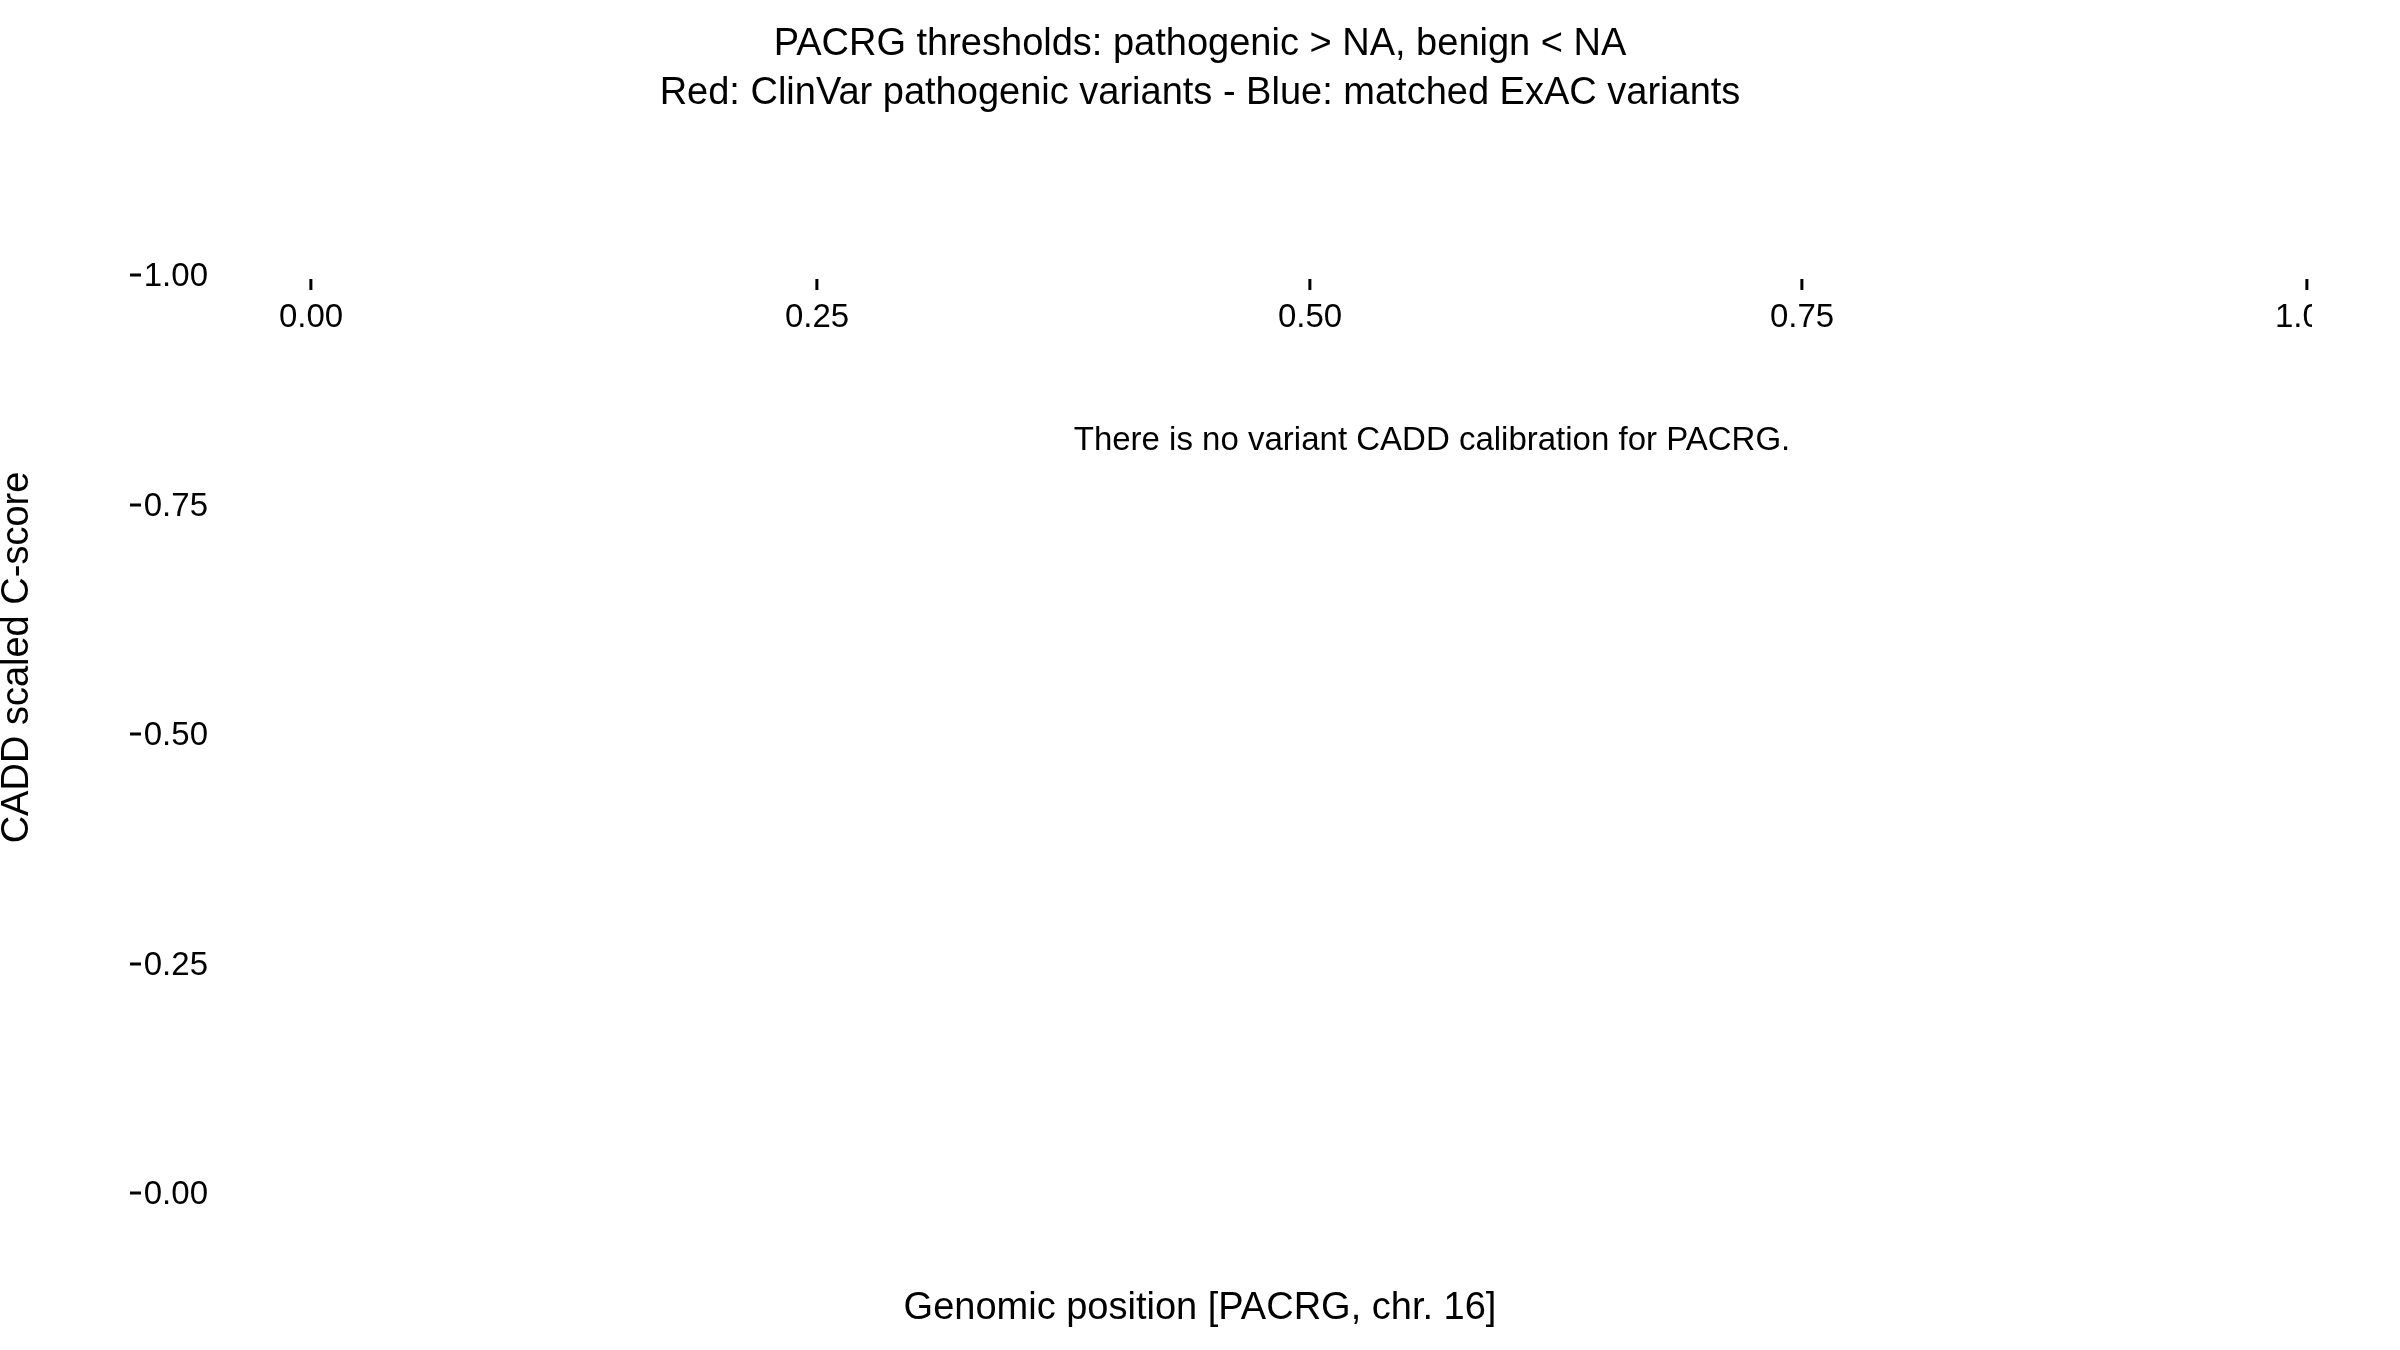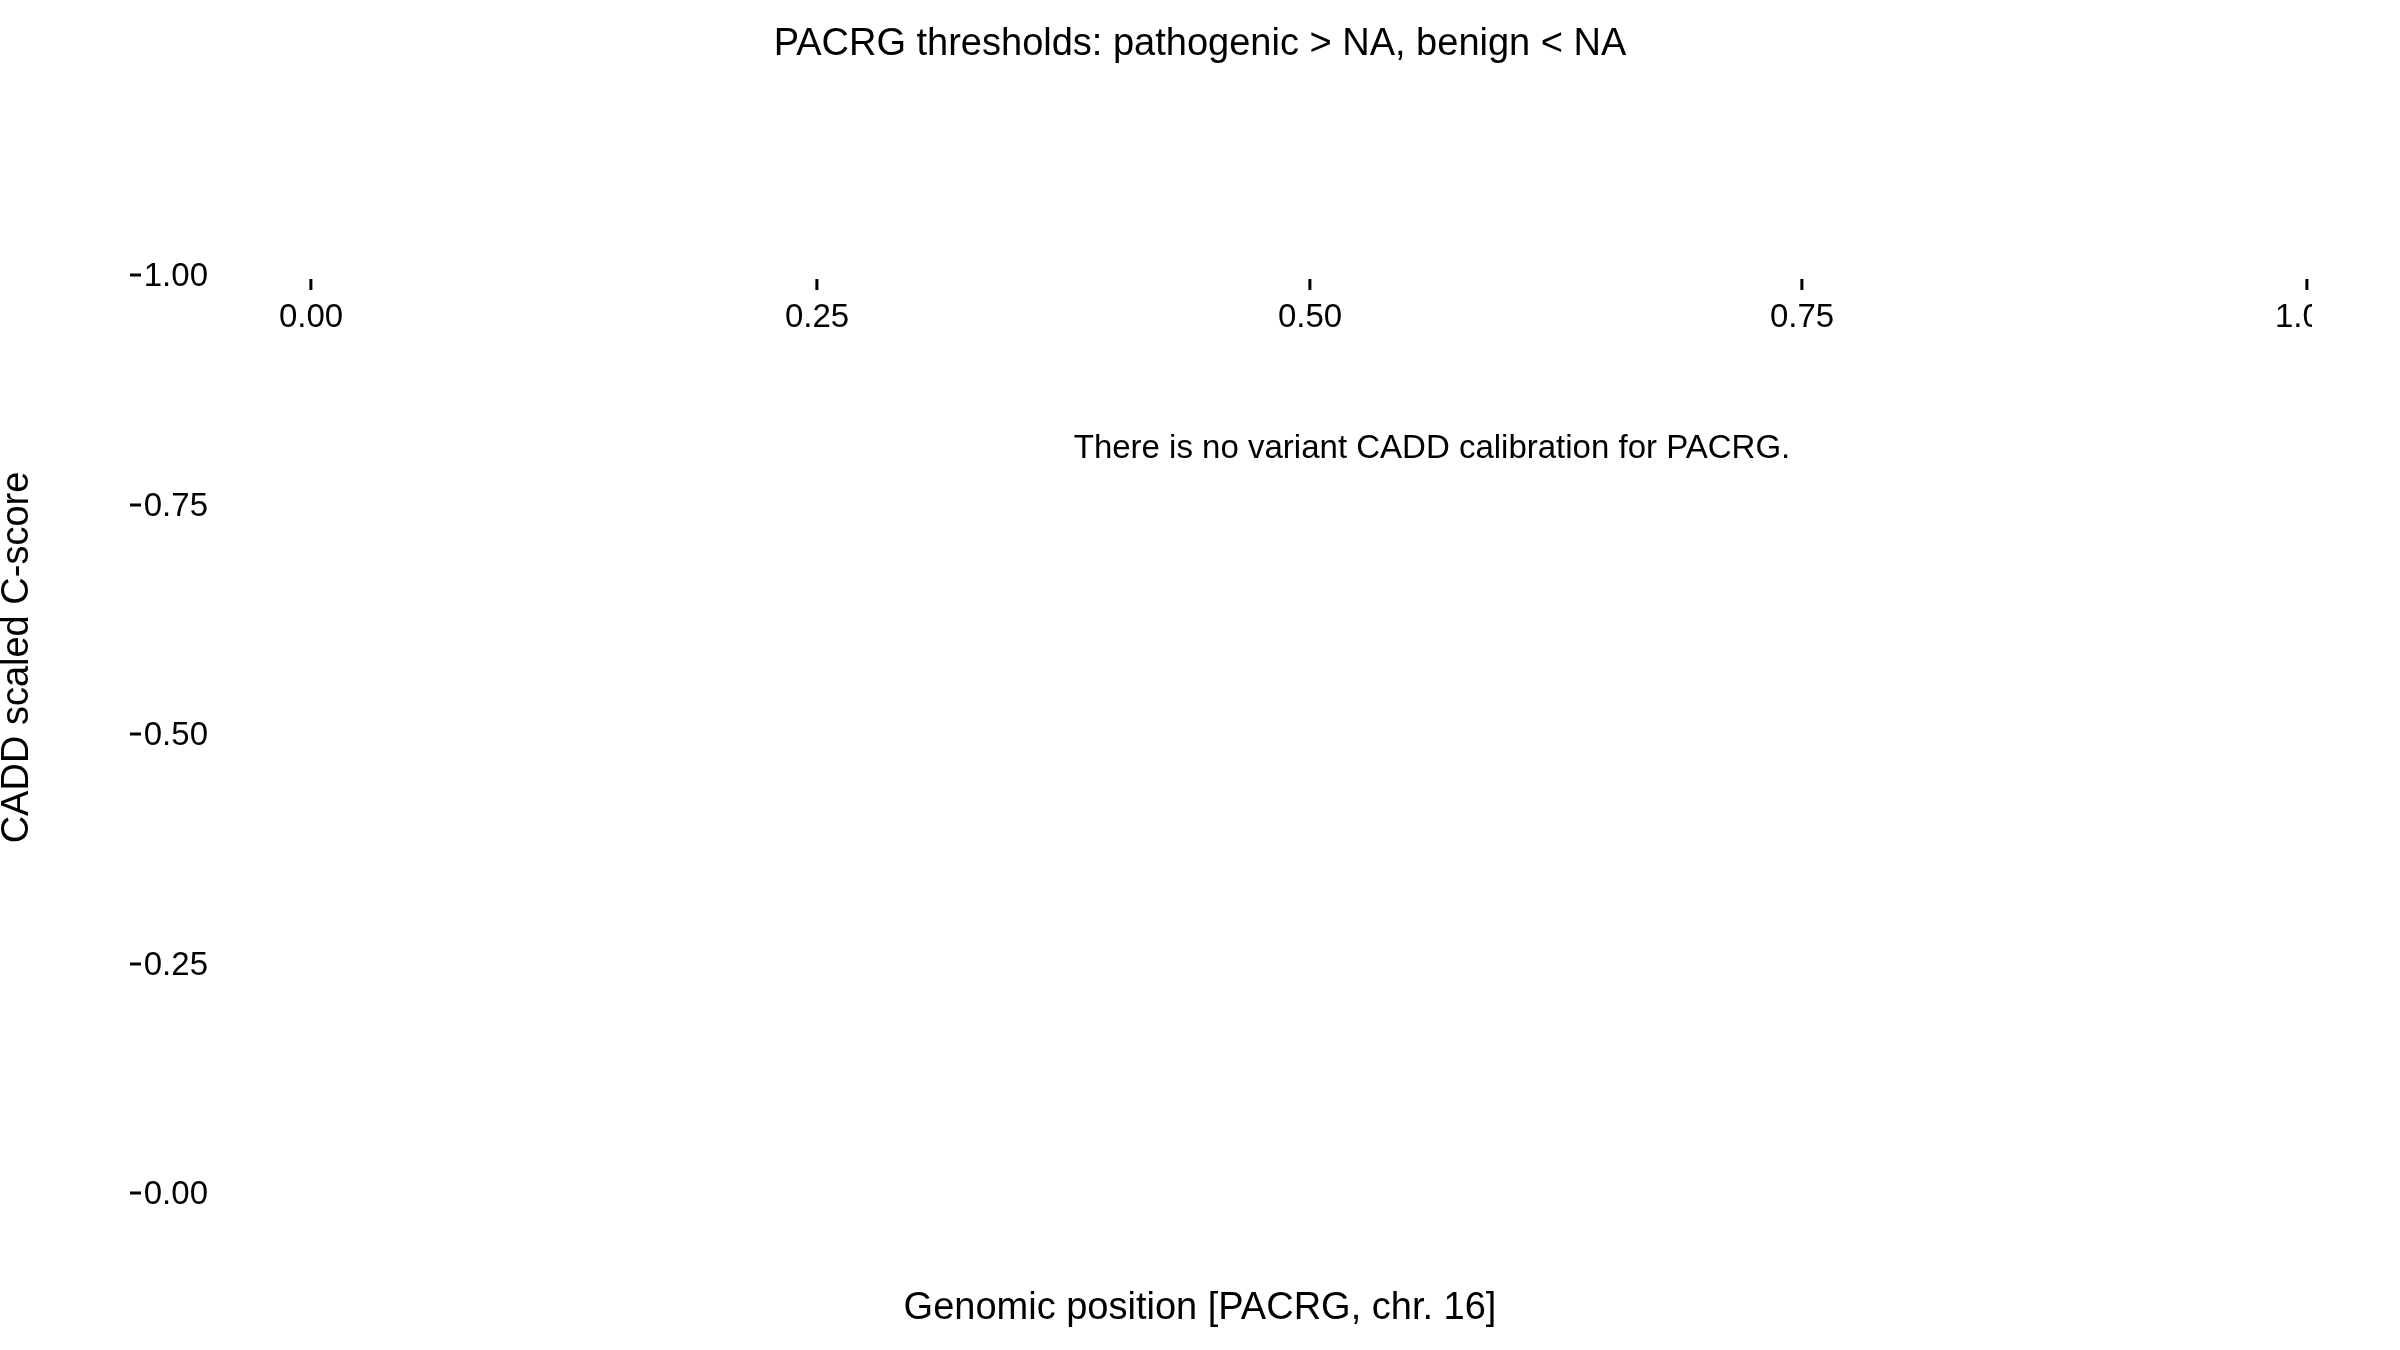--- a/index.html
+++ b/index.html
@@ -49,21 +49,20 @@
     left: 560px;
     top: 140px;
     width: 1300px;
     text-align: center;
     line-height: 1.45;
   }
   .annotation-line {
     font-size: 33px;
     color: #000000;
     white-space: pre;
-    margin-top: 8px;
   }
 
   
   .y-axis-label {
     position: absolute;
     left: -585px;
     top: 636px;
     width: 1200px;
     text-align: center;
     font-size: 38px;
@@ -118,20 +117,21 @@
   }
   .tick-holder { position: absolute; }
 </style>
 </head>
 <body>
 
 <div id="page">
 
   <div class="title-block">
     <div class="title-line">PACRG thresholds: pathogenic &gt; NA, benign &lt; NA</div>
+    <div class="title-line">Red: ClinVar pathogenic variants - Blue: matched ExAC variants</div>
   </div>
 
   <div class="plot-area">
 
     <div class="tick-holder" style="left:0; top:0; width:0; height:0;">
       <div class="ytick" style="top:0px;">
         <span>1.00</span>
         <span class="ytick-mark"></span>
       </div>
       <div class="ytick" style="top:229.5px;">

